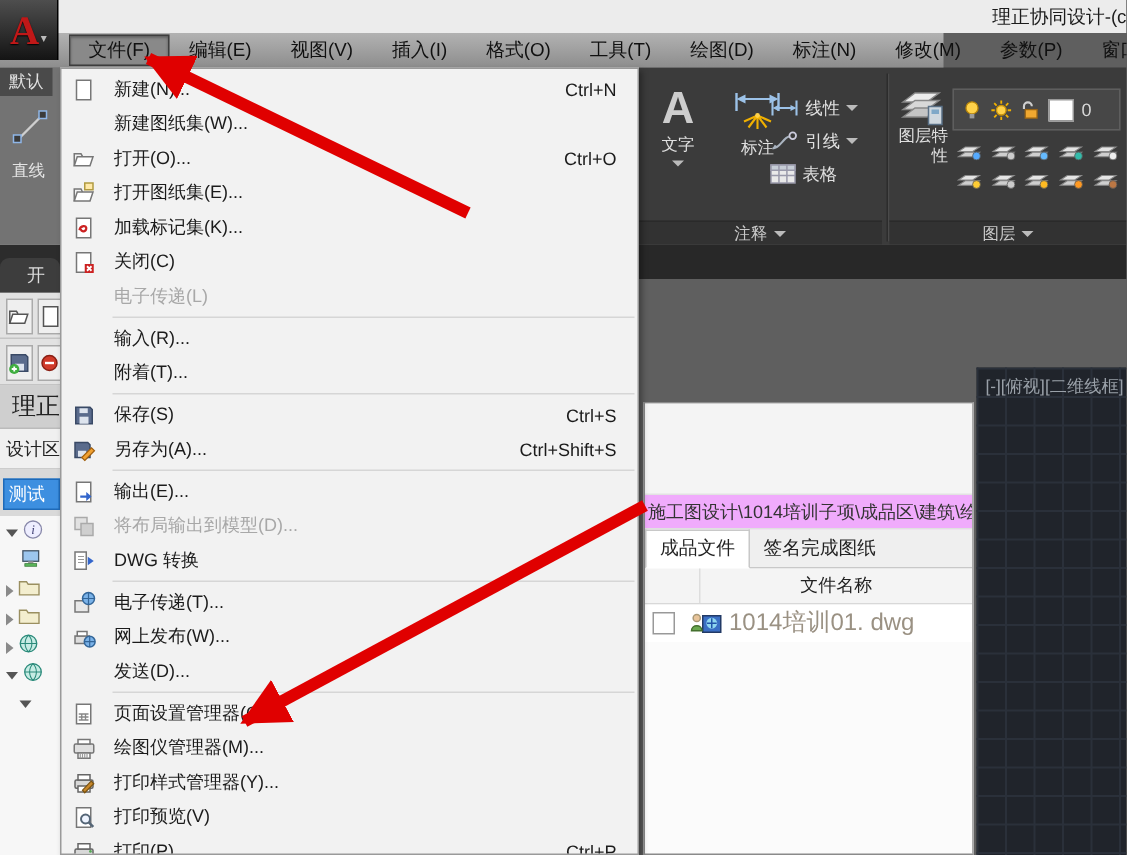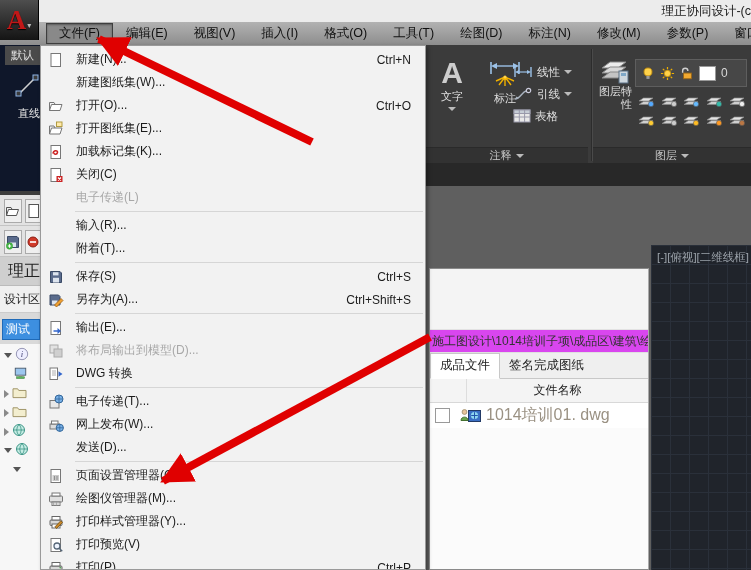--- a/index.html
+++ b/index.html
@@ -12,26 +12,26 @@
   #qat{left:38px;top:0;width:230px;height:22px;background:#2e2e2e;display:flex;align-items:center;gap:4px;padding-left:6px;box-sizing:border-box;}
   #qat .qicon{width:18px;height:16px;display:inline-flex;align-items:center;justify-content:center;filter:invert(0.88);}
   #qat .tglyph{color:#d0d0d0;font-size:13px;line-height:16px;filter:none;}
   #qat .dd{color:#9a9a9a;font-size:8px;margin-left:-2px;}
   #title-text{top:3px;right:0px;color:#1c1c1c;font-size:12.5px;white-space:nowrap;z-index:21;}
   #app-logo{left:0;top:0;width:38px;height:40px;background:linear-gradient(#4e4e4e,#141414);z-index:30;
             display:flex;align-items:center;justify-content:center;border-right:1px solid #000;}
   #app-logo .a{color:#c01818;font-family:"Liberation Serif","DejaVu Serif",serif;font-weight:bold;font-size:27px;line-height:30px;text-shadow:0 1px 1px #000;}
   #app-logo .dd{color:#bbb;font-size:8px;margin-left:1px;margin-top:10px;}
   
-  #menubar{left:0;top:22px;width:751px;height:23px;background:linear-gradient(#b2b2b2,#8d8d8d);
+  #menubar{left:0;top:22px;width:629px;height:23px;background:linear-gradient(#b2b2b2,#8d8d8d);
            display:flex;align-items:center;padding-left:46px;box-sizing:border-box;z-index:25;}
   .mb-item{font-size:12.5px;color:#101010;padding:2px 13px;white-space:nowrap;}
   .mb-item.active{background:#898989;border:1px solid #3e3e3e;box-shadow:inset 0 1px 2px rgba(0,0,0,.35);padding:1px 12px;}
   
-  #ribbon-left{left:0;top:45px;width:40px;height:146px;background:#0f172a;z-index:5;overflow:hidden;text-align:right;}
+  #ribbon-left{left:0;top:45px;width:40px;height:118px;background:#737373;z-index:5;overflow:hidden;}
   #tab-default{color:#e0e0e0;font-size:11.5px;padding:2px 6px;background:#4a4a4a;display:inline-block;}
   #line-tool{margin:8px 0 0 7px;}
   #line-label{color:#e4e4e4;font-size:11px;margin:3px 0 0 8px;}
   #ribbon-right{left:425px;top:45px;width:326px;height:118px;background:#3b3b3b;z-index:5;color:#d8d8d8;overflow:hidden;}
   .panel-label{position:absolute;bottom:0;height:15px;background:#323232;color:#c9c9c9;font-size:11px;
                display:flex;align-items:center;justify-content:center;gap:4px;border-top:1px solid #2a2a2a;}
   .chev{width:0;height:0;border-left:4px solid transparent;border-right:4px solid transparent;border-top:4px solid #bbb;display:inline-block;}
   .rb-big{position:absolute;display:flex;flex-direction:column;align-items:center;font-size:11px;color:#e0e0e0;}
   .rb-small{display:flex;align-items:center;gap:4px;font-size:11.5px;color:#e0e0e0;height:18px;}
   #ann-stack{position:absolute;left:88px;top:18px;display:flex;flex-direction:column;gap:4px;}
@@ -57,21 +57,21 @@
   #right-region{left:425px;top:163px;width:326px;height:407px;background:#5f5f5f;z-index:3;}
   #dark-strip{left:0;top:0;width:326px;height:23px;background:#282828;}
   
   #viewport{left:226px;top:82px;width:100px;height:325px;background-color:#20242b;
             background-image:linear-gradient(#2a303a 1px,transparent 1px),linear-gradient(90deg,#2a303a 1px,transparent 1px);
             background-size:19px 19px;overflow:hidden;}
   #vp-label{color:#9aa1a9;font-size:11.5px;padding:5px 0 0 6px;white-space:nowrap;}
   
   #file-panel{left:4px;top:105px;width:220px;height:302px;background:#fbfbfb;border:1px solid #8a8a8a;border-right:1px solid #aaa;box-sizing:border-box;overflow:hidden;}
   #fp-blank{height:60px;background:#f4f4f4;border-bottom:1px solid #e2e2e2;}
-  #fp-path{height:22px;display:flex;align-items:center;background:#d946ef;border-bottom:1px solid #e0e0e0;
+  #fp-path{height:22px;display:flex;align-items:center;background:#f0abfc;border-bottom:1px solid #e0e0e0;
            font-size:12px;color:#333;white-space:nowrap;overflow:hidden;padding-left:2px;}
   #fp-tabs{height:25px;display:flex;align-items:flex-end;background:#efefef;border-bottom:1px solid #c8c8c8;}
   .fp-tab{font-size:12.5px;color:#222;padding:3px 9px 4px 9px;white-space:nowrap;}
   .fp-tab.active{background:#fff;border:1px solid #c8c8c8;border-bottom:1px solid #fff;margin-bottom:-1px;}
   #fp-header{height:23px;display:flex;align-items:center;background:#f4f4f4;border-bottom:1px solid #d8d8d8;font-size:12px;color:#222;}
   #fp-header .c1{width:36px;height:100%;border-right:1px solid #ddd;}
   #fp-header .c2{flex:1;text-align:center;}
   .fp-row{height:25px;display:flex;align-items:center;background:#fff;}
   .fp-check{width:13px;height:13px;background:#fff;border:1px solid #999;margin-left:5px;flex:none;}
   .fp-name{font-size:16px;color:#9a9183;margin-left:4px;white-space:nowrap;font-family:"Liberation Sans","DejaVu Sans",sans-serif;}

